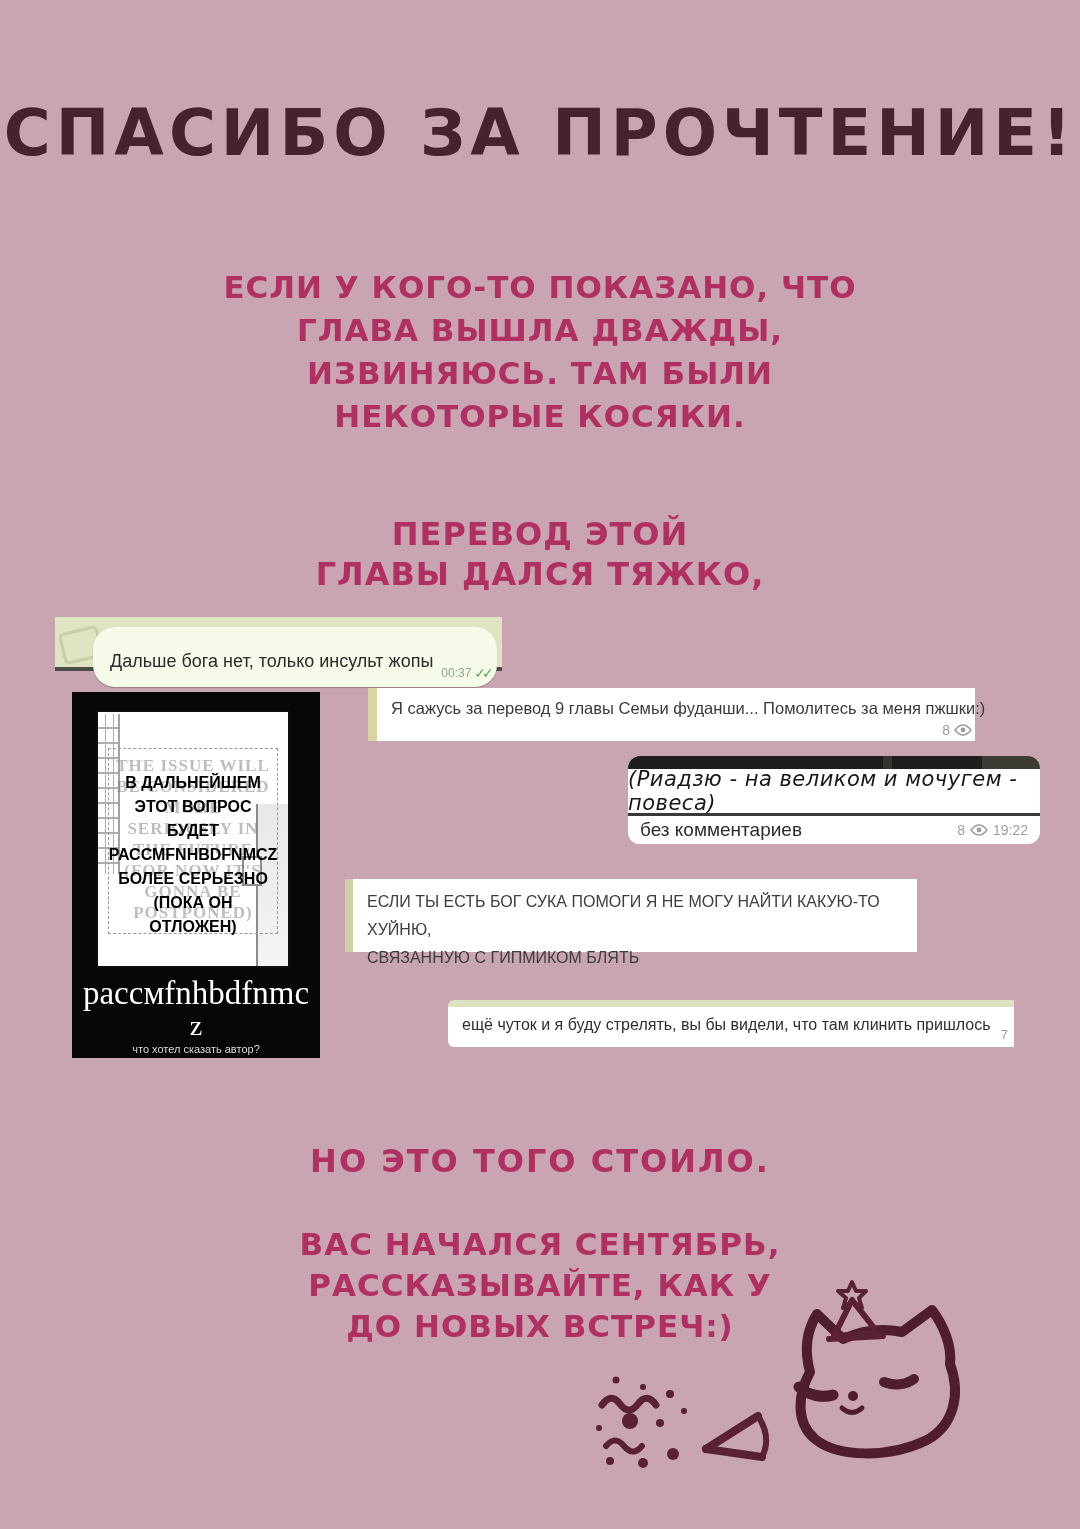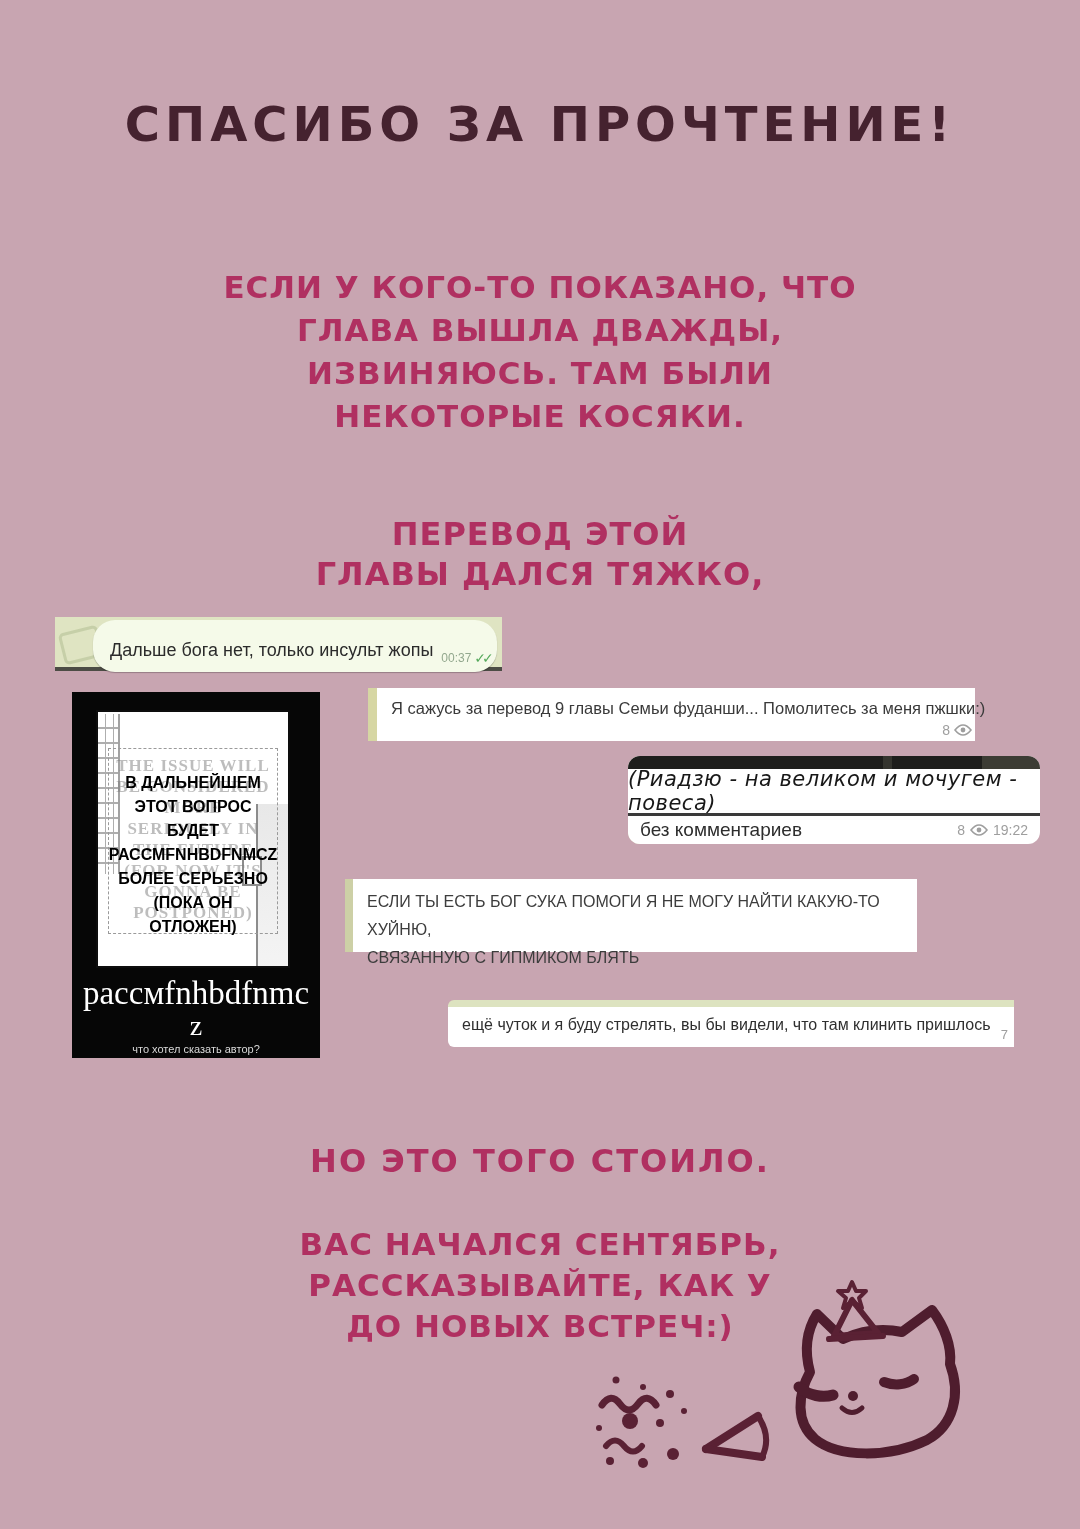--- a/index.html
+++ b/index.html
@@ -8,38 +8,38 @@
     background:#c8a5b1;
     font-family:"Liberation Sans",sans-serif;
   }
   
   .hand{
     position:absolute;left:0;width:1080px;text-align:center;
     font-family:"DejaVu Sans",sans-serif;font-weight:700;
     color:#b03061;text-transform:uppercase;letter-spacing:1px;
   }
   .title{
-    top:96px;font-size:48px;letter-spacing:5px;color:#45222f;
+    top:96px;font-size:64px;letter-spacing:5px;color:#45222f;
   }
   .intro{top:266px;font-size:31px;line-height:43px;}
   .trans{top:514px;font-size:32px;line-height:40px;}
   .worth{top:1142px;font-size:32px;letter-spacing:2px;}
   .outro{top:1224px;font-size:31px;line-height:41px;}
 
   
   .chat1{
     position:absolute;left:55px;top:617px;width:447px;height:54px;
     background:#dfe4c2;border-bottom:4px solid #4c4c45;box-sizing:border-box;
   }
   .chat1::before{
     content:"";position:absolute;left:6px;top:12px;width:34px;height:26px;
     border:3px solid #b9c39a;border-radius:5px;transform:rotate(-14deg);opacity:.65;
   }
   .bubble-out{
-    position:absolute;left:38px;top:3px;right:5px;height:52px;
+    position:absolute;left:38px;top:10px;right:5px;height:60px;
     background:#f5fae9;border-radius:22px;box-shadow:0 1px 1px rgba(0,0,0,.25);
     display:flex;align-items:center;padding:8px 12px 0 17px;box-sizing:border-box;
   }
   .bubble-out .msg{font-size:18px;color:#2b2b2b;white-space:nowrap;}
   .bubble-out .meta{margin-left:8px;align-self:flex-end;padding-bottom:7px;
     font-size:12px;color:#93a88e;display:flex;gap:3px;align-items:center;white-space:nowrap;}
   .bubble-out .checks{color:#55a95b;font-size:14px;line-height:12px;letter-spacing:-4px;}
 
   
   .wcard{position:absolute;background:#ffffff;box-sizing:border-box;color:#3a3a3a;}

